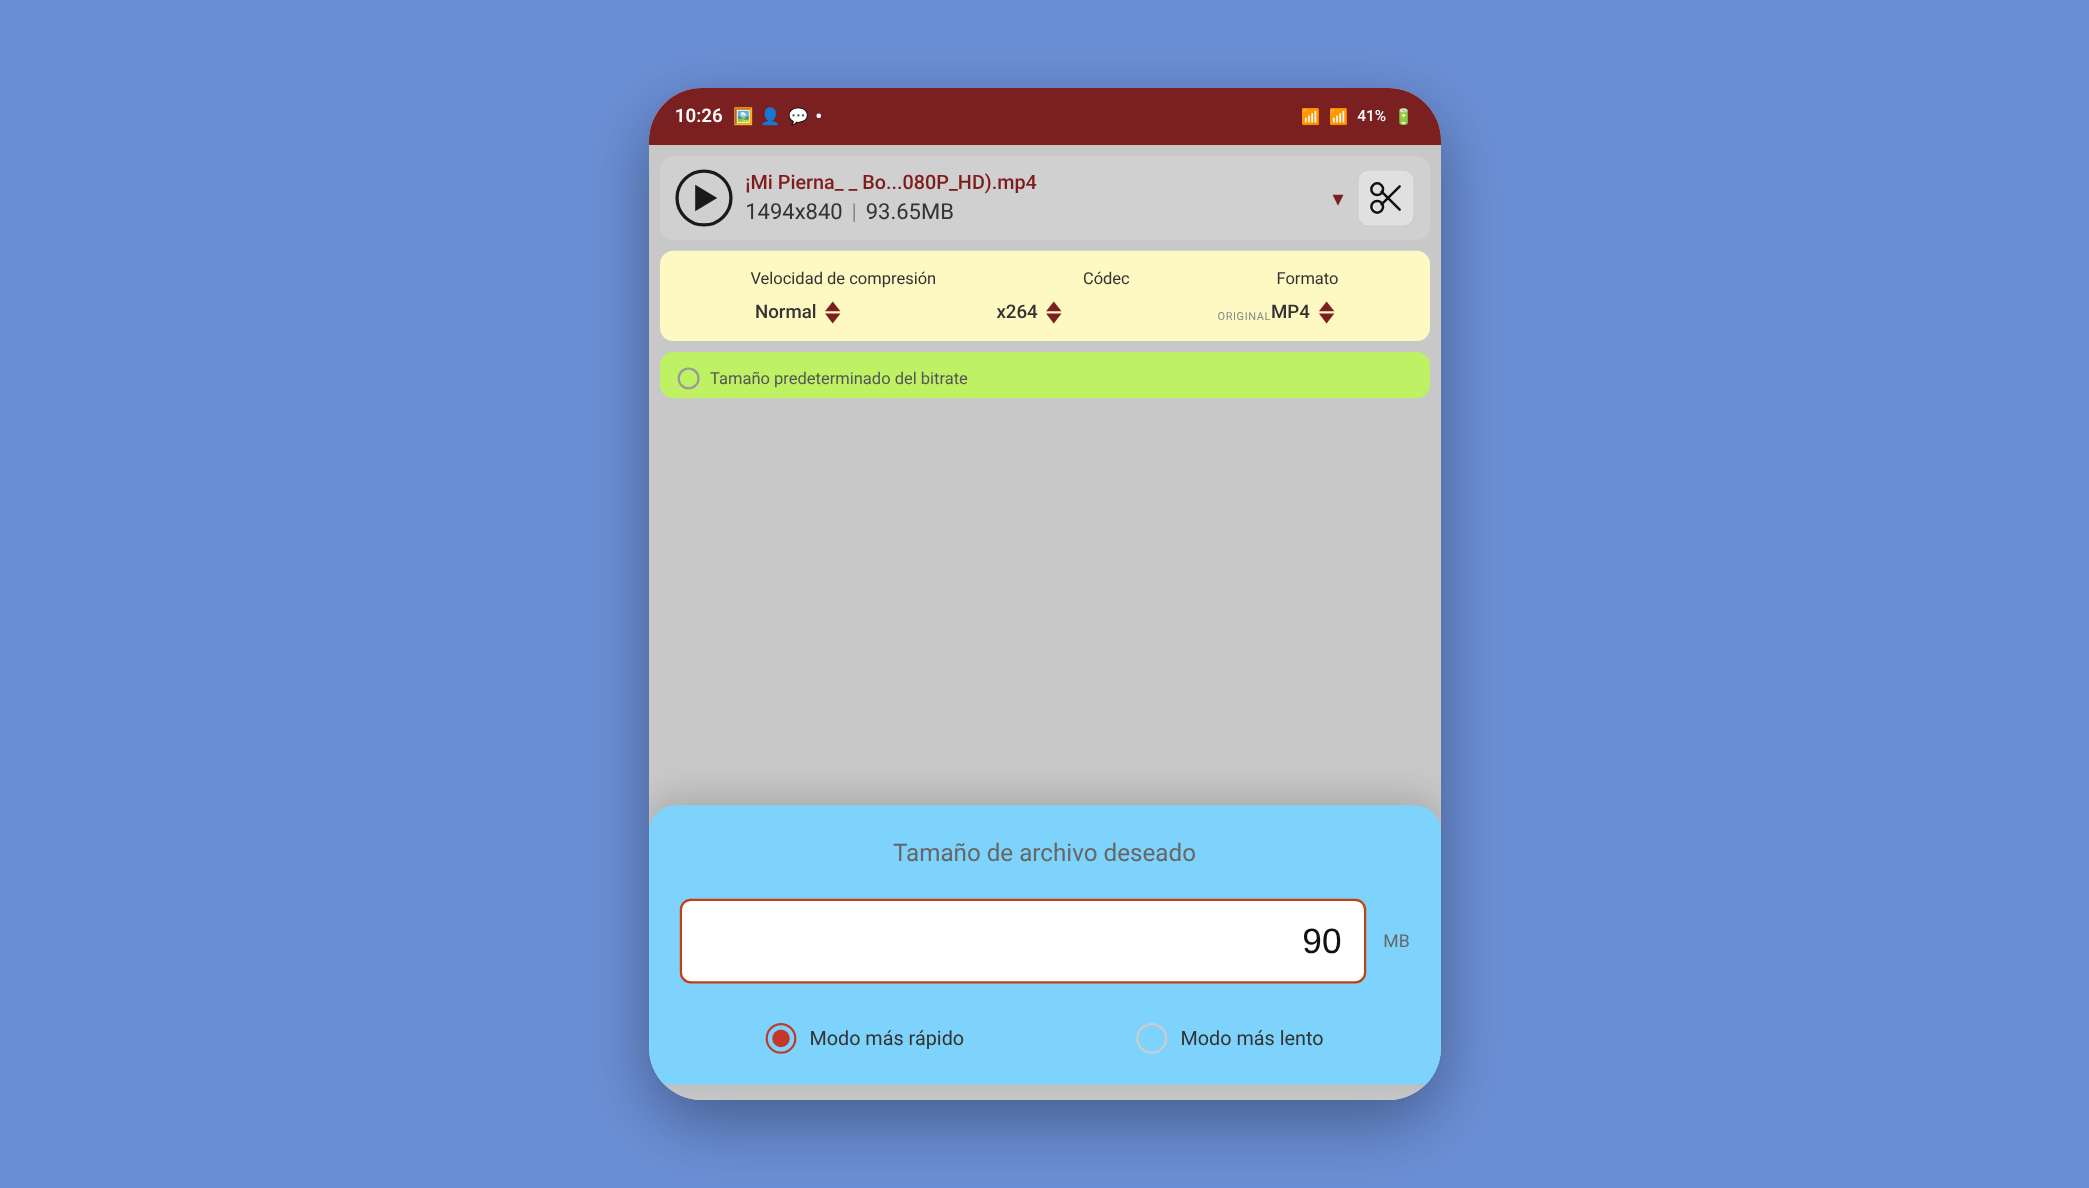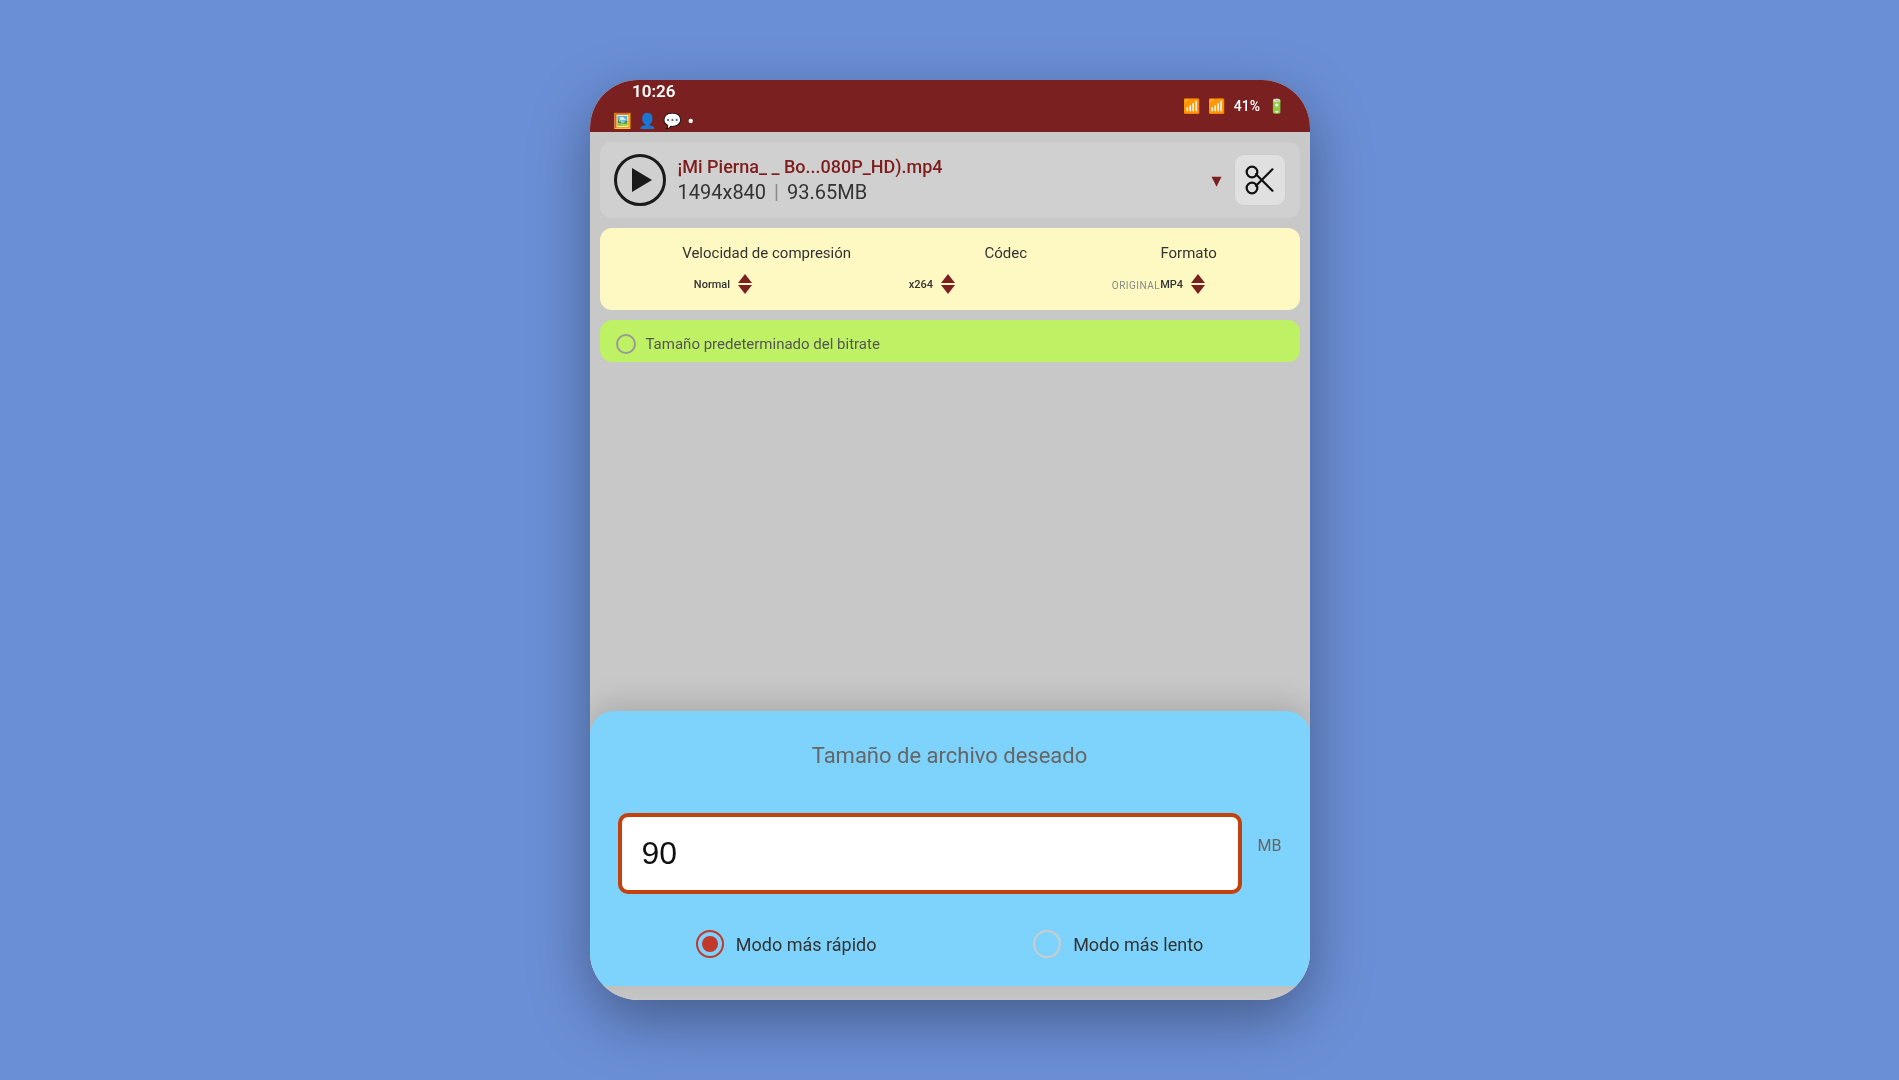--- a/index.html
+++ b/index.html
@@ -38,21 +38,20 @@
       flex-shrink: 0;
     }
 
     .status-left {
       display: flex;
       align-items: center;
       gap: 10px;
       color: white;
       font-size: 17px;
       font-weight: 600;
-      flex-direction: column;
     }
 
     .status-icons {
       display: flex;
       align-items: center;
       gap: 6px;
     }
 
     .status-right {
       display: flex;
@@ -173,21 +172,21 @@
       align-items: center;
     }
 
     .settings-value-group {
       display: flex;
       align-items: center;
       gap: 8px;
     }
 
     .settings-value {
-      font-size: 11px;
+      font-size: 17px;
       color: #333;
       font-weight: 500;
     }
 
     .spin-arrows {
       display: flex;
       flex-direction: column;
       gap: 2px;
       cursor: pointer;
     }
@@ -265,29 +264,28 @@
 
     .file-size-input-row {
       display: flex;
       align-items: center;
       gap: 16px;
       margin-bottom: 28px;
     }
 
     .file-size-input {
       flex: 1;
-      border: 4px solid #c2410c;
+      border: 2px solid #c2410c;
       border-radius: 10px;
       padding: 18px 20px;
       font-size: 32px;
       color: #111;
-      text-align: left;
+      text-align: right;
       outline: none;
       background: white;
-      margin-top: 17px;
     }
 
     .unit-label {
       font-size: 16px;
       color: #666;
       font-weight: 400;
     }
 
     .mode-row {
       display: flex;

